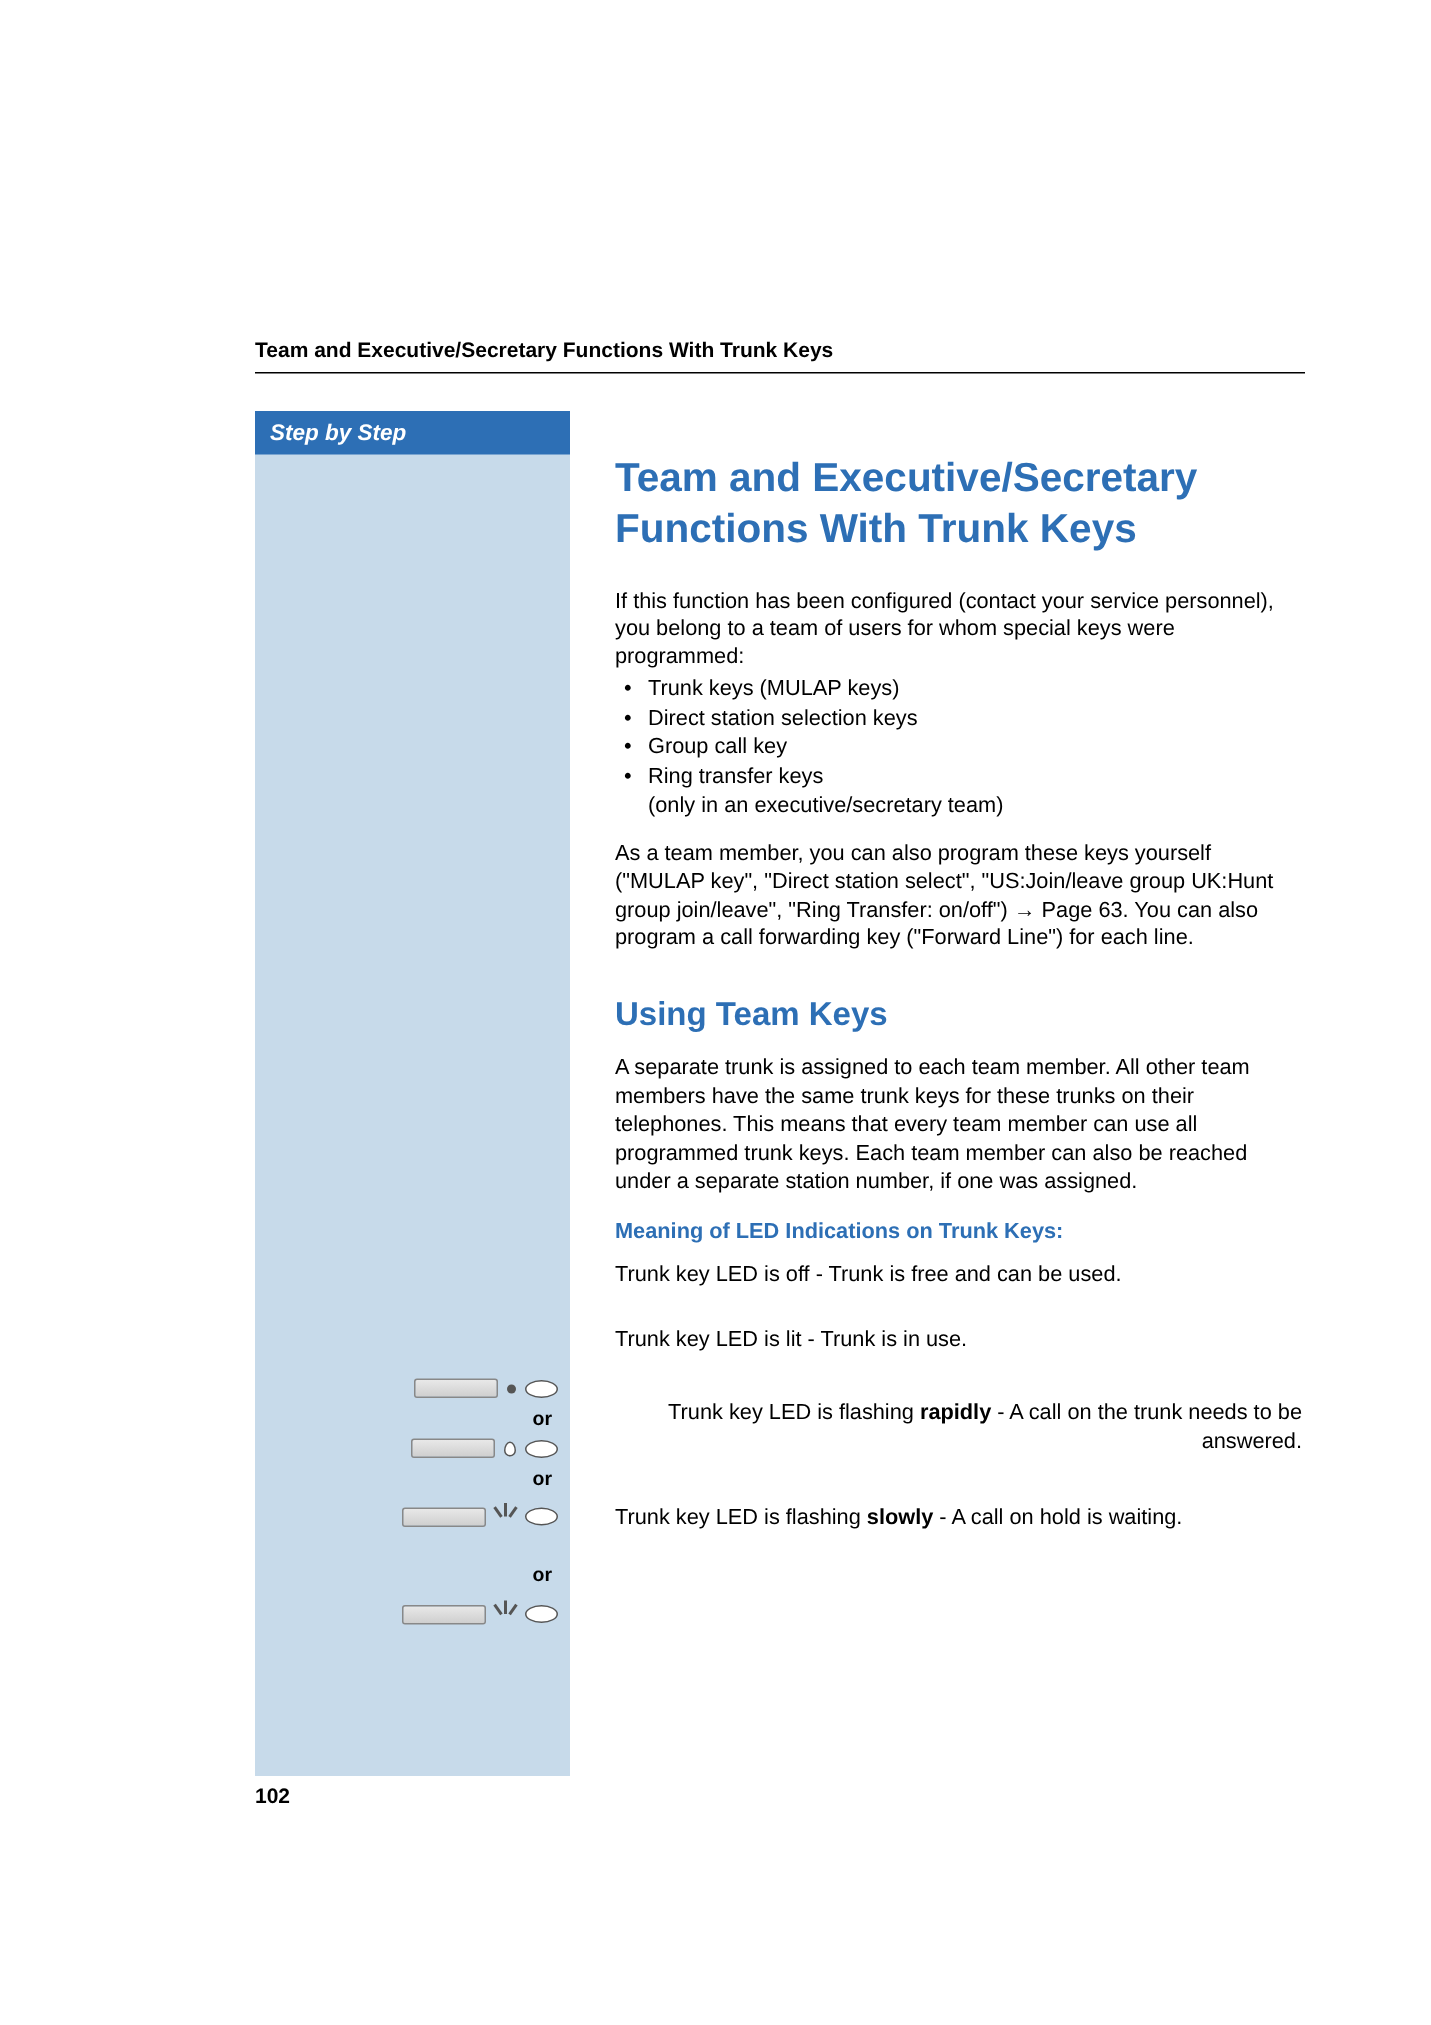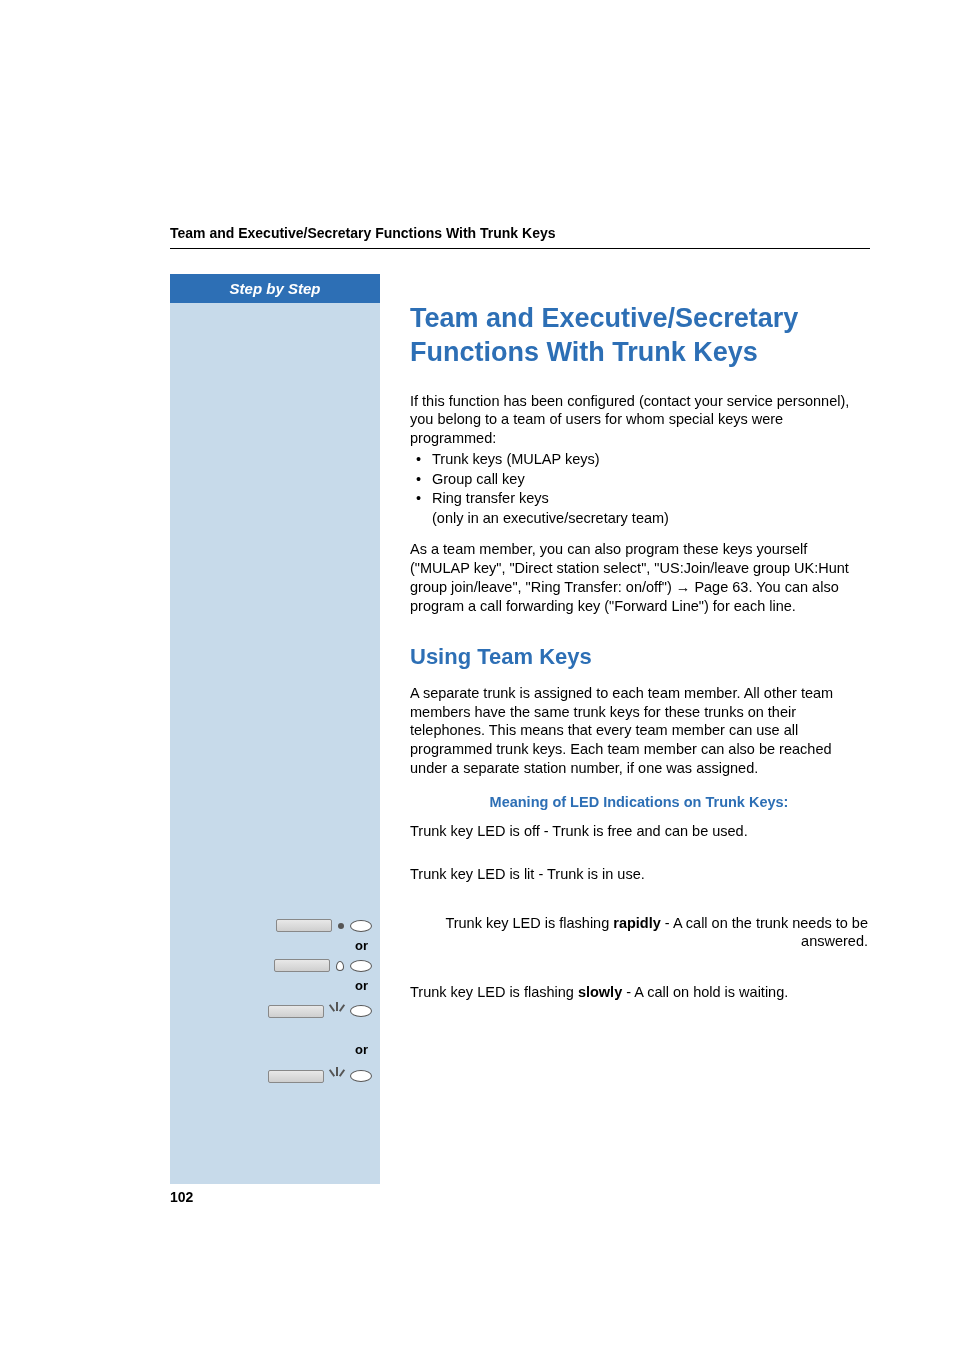--- a/index.html
+++ b/index.html
@@ -31,21 +31,20 @@
     .two-col {
       display: flex;
       gap: 0;
     }
     .left-col {
       width: 210px;
       flex-shrink: 0;
       background: #c7daea;
       position: relative;
       min-height: 910px;
-      text-align: center;
     }
     .step-header {
       background: #2d6fb5;
       color: #fff;
       font-weight: bold;
       font-size: 15px;
       padding: 6px 10px;
       font-style: italic;
       font-family: Arial, sans-serif;
     }
@@ -97,21 +96,20 @@
       font-weight: bold;
       margin-top: 28px;
       margin-bottom: 14px;
     }
     .led-heading {
       color: #2d6fb5;
       font-size: 14.5px;
       font-weight: bold;
       margin-top: 16px;
       margin-bottom: 2px;
-      text-align: center;
     }
     .led-graphic {
       position: absolute;
       right: 8px;
       display: flex;
       align-items: center;
       gap: 6px;
     }
     .key-rect {
       width: 56px;
@@ -219,20 +217,21 @@
       </div>
     </div>
 
     <div class="right-col">
       <h1 class="main-title">Team and Executive/Secretary Functions With Trunk Keys</h1>
 
       <p class="body-text">If this function has been configured (contact your service personnel), you belong to a team of users for whom special keys were programmed:</p>
 
       <ul class="bullet-list">
         <li>Trunk keys (MULAP keys)</li>
+        <li>Direct station selection keys</li>
         <li>
           <span>Group call key</span><br>
         </li>
         <li>
           <span>Ring transfer keys</span><br>
           <span>(only in an executive/secretary team)</span>
         </li>
       </ul>
 
       <p class="body-text para-spacing">

